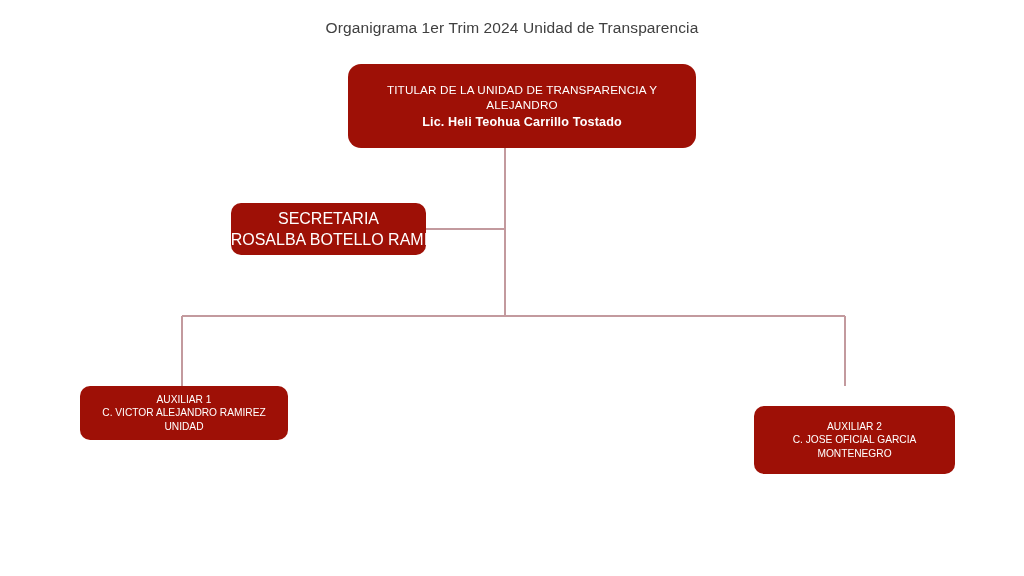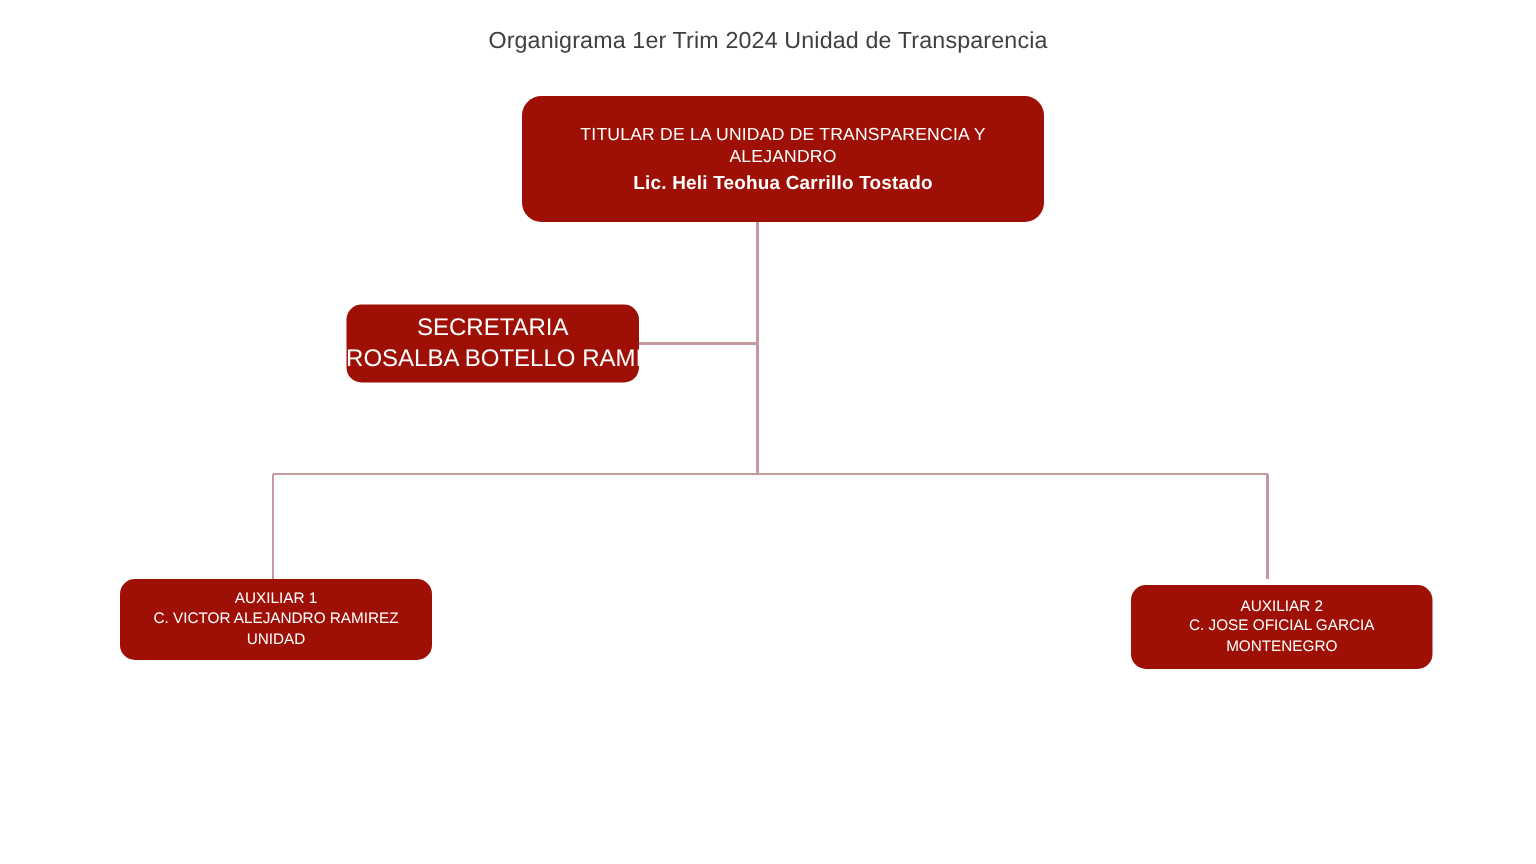--- a/index.html
+++ b/index.html
@@ -100,23 +100,23 @@
     width: 208px;
     height: 54px;
     font-size: 10.2px;
     border-radius: 10px;
     margin-left: 16px;
   }
 
   
   #node-auxiliar-2 {
     left: 754px;
-    top: 390px;
+    top: 406px;
     width: 201px;
-    height: 56px;
+    height: 68px;
     font-size: 10.2px;
     border-radius: 10px;
   }
 </style>
 </head>
 <body>
 
 <div id="org-chart">
 
   <div class="chart-title">Organigrama 1er Trim 2024 Unidad de Transparencia</div>

